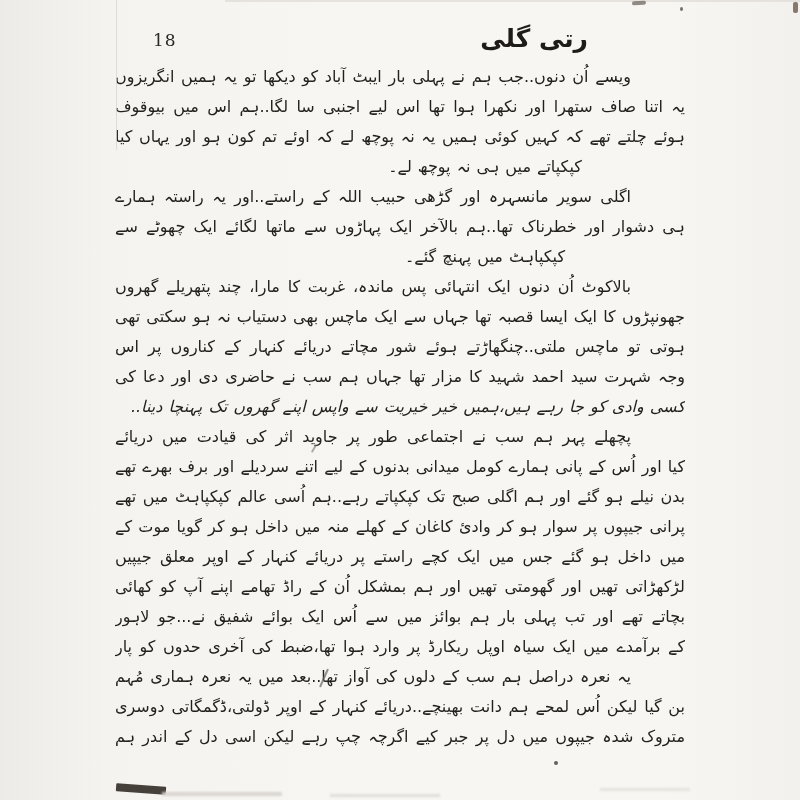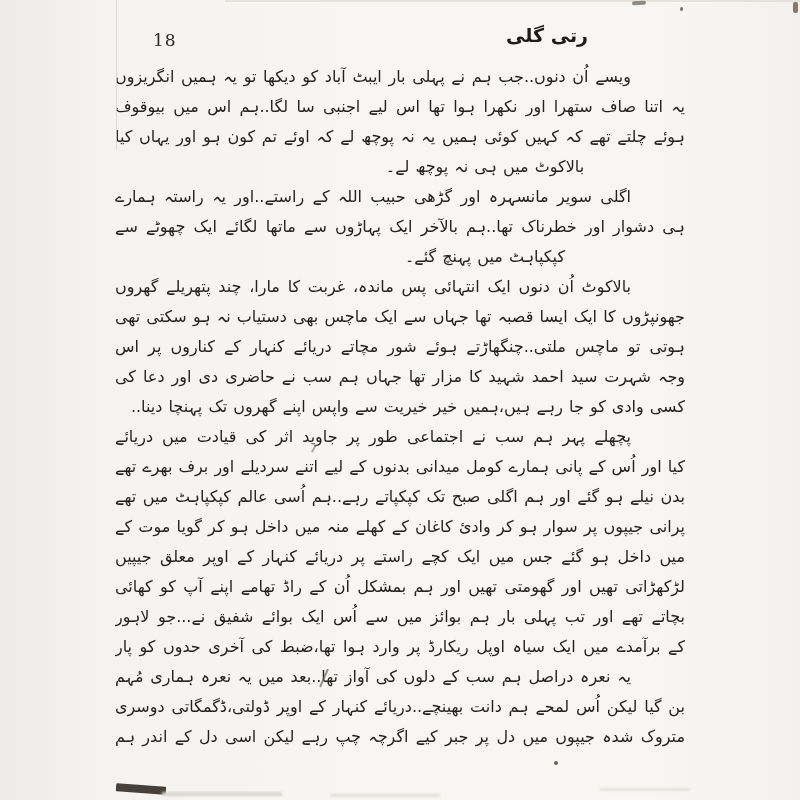--- a/index.html
+++ b/index.html
@@ -12,38 +12,38 @@
     font-family:"DejaVu Sans",sans-serif;
   }
   
   .pagenum{
     position:absolute;left:153px;top:30px;
     font-family:"DejaVu Serif",serif;font-weight:normal;
     font-size:17px;color:#2a2724;letter-spacing:1px;
   }
   .booktitle{
     position:absolute;right:212px;top:24px;
-    font-size:19px;font-weight:bold;color:#1e1b18;
+    font-size:25px;font-weight:bold;color:#1e1b18;
     direction:rtl;
   }
   
   .textcol{
     position:absolute;left:115px;top:62px;width:570px;
     direction:rtl;
     color:#221f1c;
     font-size:16px;
   }
   .ln{
     height:30px;line-height:30px;overflow:hidden;
     text-align:justify;text-align-last:justify;
     word-spacing:1px;
   }
   .ind{ text-indent:54px; }
   .ctr{ text-align:center;text-align-last:center;padding-left:170px; }
-  .endl{ text-align:left;text-align-last:right; }
+  .endl{ text-align:left;text-align-last:right;font-style:italic; }
   
   .art{position:absolute;pointer-events:none;}
   .edge-top{left:225px;top:0;width:575px;height:2px;background:#dad6d1;opacity:.6;}
   .edge-left{left:116px;top:0;width:1px;height:150px;background:#d5d1cb;opacity:.7;}
   .speck-a{left:632px;top:1px;width:14px;height:4px;background:#6d675f;opacity:.75;border-radius:2px;transform:rotate(-4deg);}
   .speck-b{left:680px;top:7px;width:3px;height:4px;background:#55504a;opacity:.8;border-radius:50%;}
   .speck-c{left:793px;top:2px;width:5px;height:11px;background:#6b5a4c;opacity:.8;border-radius:2px;}
   .speck-d{left:554px;top:761px;width:4px;height:4px;background:#4a453f;opacity:.85;border-radius:50%;}
   .wedge{
     left:116px;top:785px;width:50px;height:8px;background:#45403a;
@@ -66,21 +66,21 @@
 
 <div class="page">
 
   <div class="pagenum">18</div>
   <div class="booktitle">رتی گلی</div>
 
   <div class="textcol" dir="rtl">
     <div class="ln ind">ویسے اُن دنوں..جب ہم نے پہلی بار ایبٹ آباد کو دیکھا تو یہ ہمیں انگریزوں کا شہر لگا کہ</div>
     <div class="ln">یہ اتنا صاف ستھرا اور نکھرا ہوا تھا اس لیے اجنبی سا لگا..ہم اس میں بیوقوف بُوتھیاں اُٹھائے ڈرتے</div>
     <div class="ln">ہوئے چلتے تھے کہ کہیں کوئی ہمیں یہ نہ پوچھ لے کہ اوئے تم کون ہو اور یہاں کیا کر رہے ہو اور کہیں</div>
-    <div class="ln ctr">بالاکوٹ میں ہی نہ پوچھ لے۔</div>
+    <div class="ln ctr">کپکپاتے میں ہی نہ پوچھ لے۔</div>
     <div class="ln ind">اگلی سویر مانسہرہ اور گڑھی حبیب اللہ کے راستے..اور یہ راستہ ہمارے حساب سے بہت</div>
     <div class="ln">ہی دشوار اور خطرناک تھا..ہم بالآخر ایک پہاڑوں سے ماتھا لگائے ایک چھوٹے سے گاؤں</div>
     <div class="ln ctr">کپکپاہٹ میں پہنچ گئے۔</div>
     <div class="ln ind">بالاکوٹ اُن دنوں ایک انتہائی پس ماندہ، غربت کا مارا، چند پتھریلے گھروں اور</div>
     <div class="ln">جھونپڑوں کا ایک ایسا قصبہ تھا جہاں سے ایک ماچس بھی دستیاب نہ ہو سکتی تھی کہ وہاں کوئی دکان</div>
     <div class="ln">ہوتی تو ماچس ملتی..چنگھاڑتے ہوئے شور مچاتے دریائے کنہار کے کناروں پر اس بستی کی واحد</div>
     <div class="ln">وجہ شہرت سید احمد شہید کا مزار تھا جہاں ہم سب نے حاضری دی اور دعا کی کہ یا اللہ ہم کافروں کی</div>
     <div class="ln endl">کسی وادی کو جا رہے ہیں،ہمیں خیر خیریت سے واپس اپنے گھروں تک پہنچا دینا..</div>
     <div class="ln ind">پچھلے پہر ہم سب نے اجتماعی طور پر جاوید اثر کی قیادت میں دریائے کنہار میں اشنان</div>
     <div class="ln">کیا اور اُس کے پانی ہمارے کومل میدانی بدنوں کے لیے اتنے سردیلے اور برف بھرے تھے کہ یہ</div>

